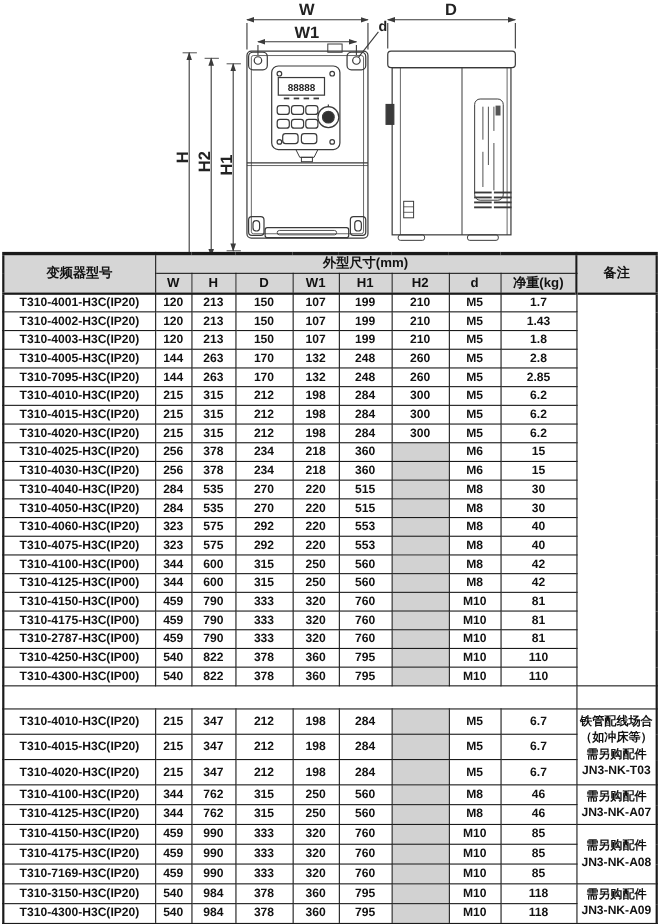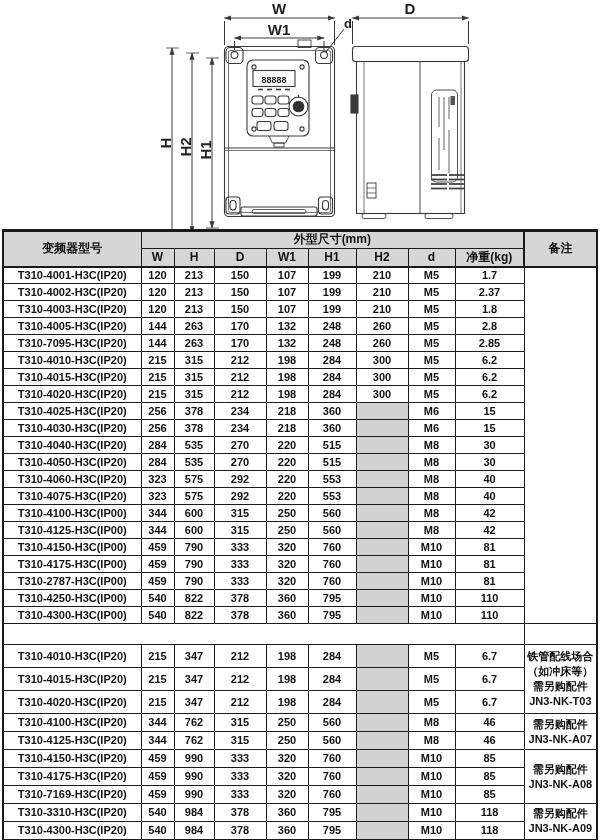--- a/index.html
+++ b/index.html
@@ -220,21 +220,21 @@
         </tr>
         <tr style="height: 17px; padding-left: 24px;">
           <td class="model-cell">T310-4002-H3C(IP20)</td>
           <td>120</td>
           <td>213</td>
           <td>150</td>
           <td>107</td>
           <td>199</td>
           <td>210</td>
           <td>M5</td>
-          <td>2.37</td>
+          <td>1.43</td>
         </tr>
         <tr style="height: 17px;">
           <td class="model-cell">T310-4003-H3C(IP20)</td>
           <td>120</td>
           <td>213</td>
           <td>150</td>
           <td>107</td>
           <td>199</td>
           <td>210</td>
           <td>M5</td>
@@ -532,21 +532,21 @@
           <td>459</td>
           <td>990</td>
           <td>333</td>
           <td>320</td>
           <td>760</td>
           <td class="shaded"></td>
           <td>M10</td>
           <td>85</td>
         </tr>
         <tr style="height: 18px;">
-          <td class="model-cell">T310-3310-H3C(IP20)</td>
+          <td class="model-cell">T310-3150-H3C(IP20)</td>
           <td>540</td>
           <td>984</td>
           <td>378</td>
           <td>360</td>
           <td>795</td>
           <td class="shaded"></td>
           <td>M10</td>
           <td>118</td>
           <td class="remark-cell" rowspan="2">需另购配件
 JN3-NK-A09</td>

